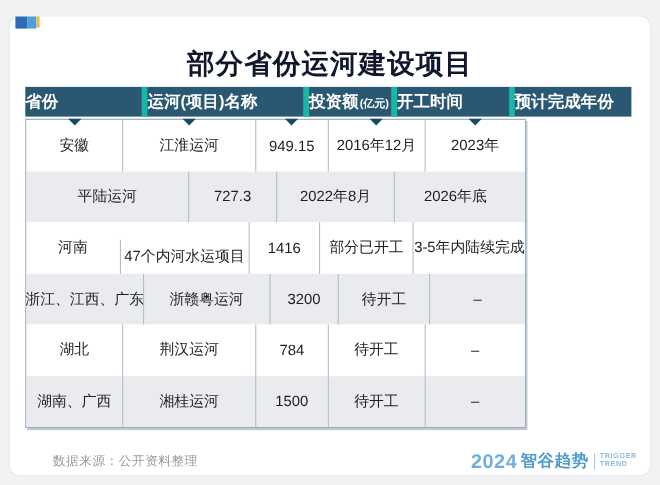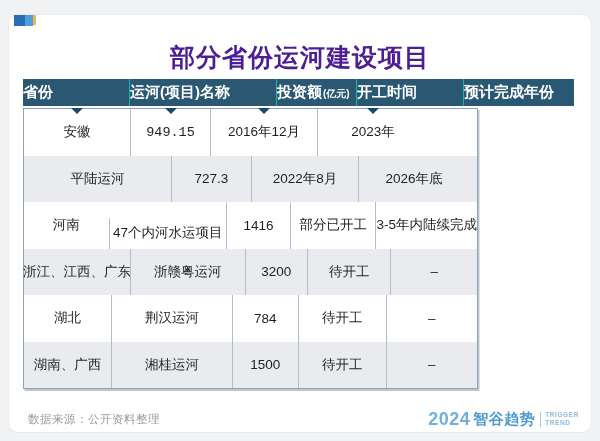--- a/index.html
+++ b/index.html
@@ -15,32 +15,32 @@
     box-sizing:border-box;
   }
   
   .deco{position:absolute;left:5px;top:0;display:flex;height:11px;}
   .deco .d1{width:11px;height:11px;background:#2a6db5;}
   .deco .d2{width:8px;height:11px;background:#4e9ed9;}
   .deco .d3{width:3px;height:10px;background:#e3bd4b;}
   
   .title{
     position:absolute;top:26px;left:0;width:100%;margin:0;
-    text-align:center;font-size:25px;font-weight:bold;color:#4c1d95;
+    text-align:center;font-size:25px;font-weight:bold;color:#0f172a;
     letter-spacing:1px;
   }
   
   .table{position:absolute;left:14px;top:64px;}
   .thead{display:flex;height:27px;width:551px;}
   .hcell{
     box-sizing:border-box;height:27px;background:#2a5872;
     display:flex;align-items:center;
     color:#ffffff;font-weight:bold;font-size:15px;white-space:nowrap;
   }
-  .hcell + .hcell{border-left:1px solid #14b8a6;}
+  .hcell + .hcell{border-left:5px solid #14b8a6;}
   .hcell .unit{font-size:10px;font-weight:bold;margin-left:1px;padding-top:2px;}
   .tbody{
     margin-top:2px;width:455px;box-sizing:border-box;
     border:1px solid #8fa3b1;background:#ffffff;
     box-shadow:1.5px 2px 0 #bcc8d1;
   }
   .trow{display:flex;height:46.5px;background:#ffffff;}
   .trow.alt{background:#e9ebee;}
   .tcell{
     box-sizing:border-box;position:relative;
@@ -53,21 +53,21 @@
     content:"";position:absolute;top:-1px;left:50%;transform:translateX(-50%);
     width:0;height:0;
     border-left:6px solid transparent;border-right:6px solid transparent;
     border-top:6px solid #17496a;
   }
   
   .footer{
     position:absolute;left:19px;right:12px;top:390px;height:28px;
     display:flex;align-items:center;justify-content:space-between;
   }
-  .source{font-size:11.5px;color:#9a9a9a;letter-spacing:0.5px;}
+  .source{font-size:11.5px;color:#9a9a9a;letter-spacing:0.5px;margin-left:20px;}
   .logo{display:flex;align-items:center;}
   .logo-year{font-size:18px;font-weight:bold;color:#6fb0dd;letter-spacing:0.5px;}
   .logo-brand{font-size:15px;font-weight:bold;color:#4f9bd0;margin-left:3px;letter-spacing:0.5px;}
   .logo-div{width:1px;height:15px;background:#a9cbe5;margin:0 4px 0 5px;}
   .logo-tag{display:flex;flex-direction:column;line-height:1.2;}
   .logo-tag span{font-size:6.5px;font-weight:bold;color:#8fb9dd;letter-spacing:0.6px;}
 </style>
 </head>
 <body>
 
@@ -96,21 +96,22 @@
         <div class="hcell" style="width: 107px;">
           <span>开工时间</span>
         </div>
         <div class="hcell" style="width: 111px;">
           <span>预计完成年份</span>
         </div>
       </div>
     <div class="tbody" id="tbody">
         <div class="trow">
           <div class="tcell" style="width: 106px;">安徽</div>
-          <div class="tcell" style="width: 80px; font-family: Liberation Mono, monospace;">949.15</div>
+          <div class="tcell" style="width: 147px;">江淮运河</div>
+          <div class="tcell" style="width: 80px;">949.15</div>
           <div class="tcell" style="width: 107px;">2016年12月</div>
           <div class="tcell" style="width: 111px;">2023年</div>
         </div>
         <div class="trow alt">
           <div class="tcell" style="width: 147px;">平陆运河</div>
           <div class="tcell" style="width: 80px;">727.3</div>
           <div class="tcell" style="width: 107px;">2022年8月</div>
           <div class="tcell" style="width: 111px;">2026年底</div>
         </div>
         <div class="trow">

